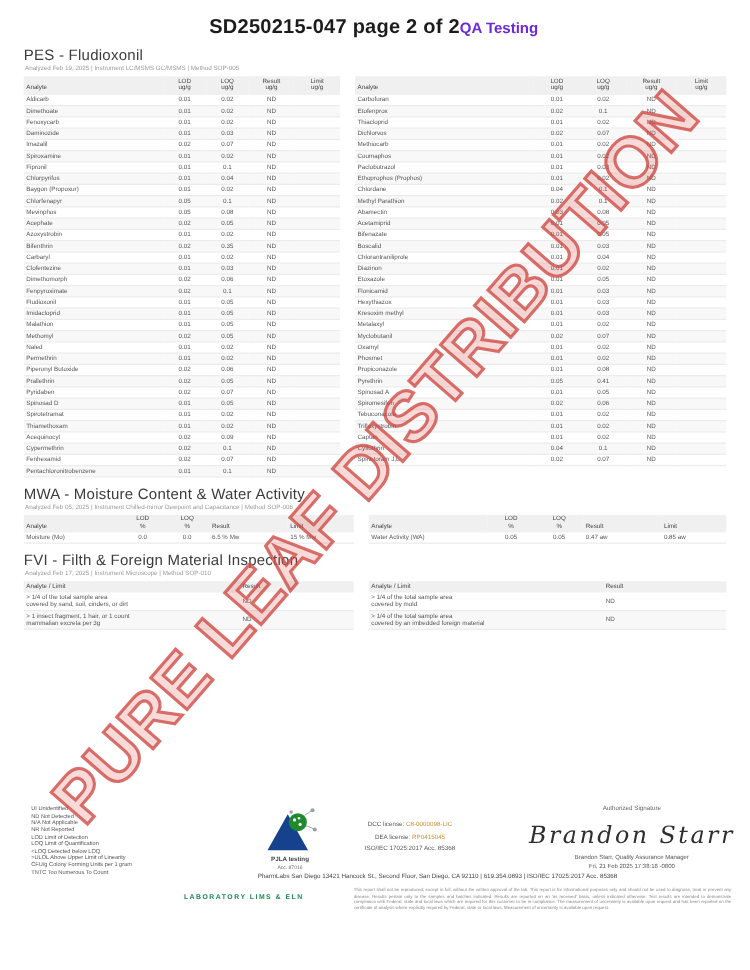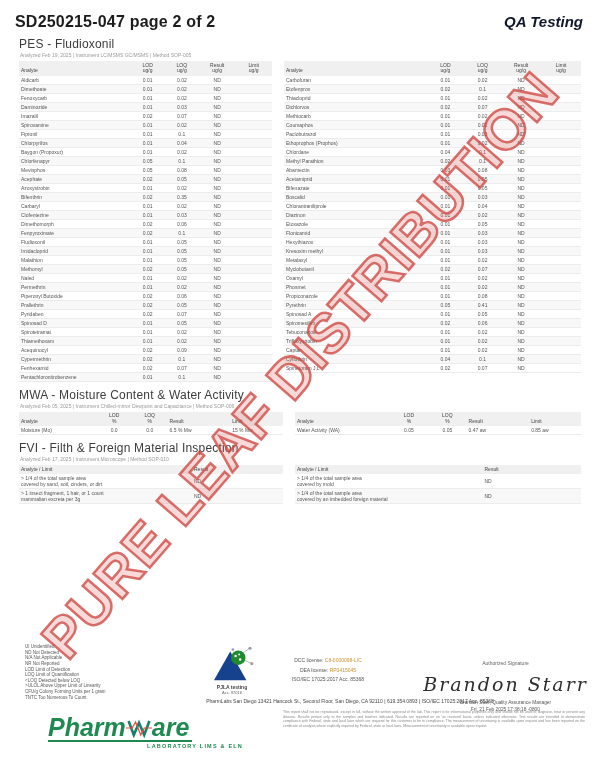--- a/index.html
+++ b/index.html
@@ -1,21 +1,21 @@
 <!DOCTYPE html>
 <html><head>
 <meta charset="utf-8">
 <style>
   html,body{margin:0;padding:0;background:#fff;}
   .page{position:relative;width:600px;height:776px;background:#fff;overflow:hidden;
         font-family:"Liberation Sans",sans-serif;color:#333;}
   
-  .hdr{display:flex;justify-content:space-between;align-items:baseline;padding:13px 17px 0 15px;}
+  .hdr{display:flex;justify-content:center;align-items:baseline;padding:13px 17px 0 15px;}
   .hdr .title{font-size:16px;font-weight:bold;color:#1c1c1c;letter-spacing:.2px;}
-  .hdr .right{font-size:15px;font-weight:bold;color:#0f172a;font-style:italic;}
+  .hdr .right{font-size:12px;font-weight:bold;color:#6d28d9;}
   
   section{margin:4px 19px 0 19px;}
   .sec-title{font-size:12px;color:#3c3c3c;margin:6px 0 1px 0;font-weight:normal;letter-spacing:.2px;}
   .sec-sub{font-size:5px;color:#999;margin:0 0 3px 1px;}
   .dual{display:flex;gap:12px;align-items:flex-start;}
   .half-l{width:46%;}
   .half-r{width:54%;}
   table{width:100%;border-collapse:collapse;table-layout:fixed;}
   th{font-size:5px;font-weight:normal;color:#444;background:#f0f0f0;padding:1.5px 2px;
      white-space:pre-line;line-height:1.15;vertical-align:bottom;}
@@ -30,21 +30,21 @@
      color:rgba(222,88,82,0.22);-webkit-text-stroke:2.5px rgba(206,72,66,0.78);
      pointer-events:none;}
   
   .footer{position:absolute;left:0;top:636px;width:600px;height:140px;font-size:5px;}
   .legend{position:absolute;left:25px;top:8px;color:#555;font-size:4.5px;line-height:1.25;}
   .pjla{position:absolute;left:203px;top:10px;width:58px;text-align:center;color:#444;}
   .pjla .cap1{font-size:5px;font-weight:bold;margin-top:1px;}
   .pjla .cap2{font-size:4px;color:#666;}
   .dcc{position:absolute;left:258px;top:20px;width:140px;text-align:center;color:#555;line-height:1.9;font-size:5px;}
   .dcc .lic{color:#c9922f;}
-  .sign{position:absolute;left:418px;top:24px;width:175px;text-align:center;color:#555;}
+  .sign{position:absolute;left:418px;top:8px;width:175px;text-align:center;color:#555;}
   .sign .auth{font-size:5px;color:#666;}
   .sign .script{font-family:"DejaVu Serif",serif;font-style:italic;font-size:19px;color:#2e2e2e;
       margin:7px 0 5px 0;letter-spacing:2px;}
   .sign .who,.sign .when{font-size:4.8px;color:#555;line-height:1.4;}
   .address{position:absolute;left:120px;top:62px;width:460px;text-align:center;font-size:5px;color:#444;}
   .pw-logo{position:absolute;left:48px;top:78px;width:195px;}
   .pw-word{font-size:25px;font-weight:bold;font-style:italic;color:#1e8a50;
       border-bottom:2px solid #1e8a50;display:inline-block;line-height:1.05;padding-right:3px;}
   .pw-word svg{vertical-align:-2px;}
   .pw-tag{font-size:5.5px;color:#1e8a50;letter-spacing:1.2px;font-weight:bold;margin-top:1px;text-align:right;}
@@ -732,25 +732,19 @@
     <div class="sign">
       <div class="auth">Authorized Signature</div>
       <div class="script">Brandon  Starr</div>
       <div class="who">Brandon Starr, Quality Assurance Manager</div>
       <div class="when">Fri, 21 Feb 2025 17:38:18 -0800</div>
     </div>
 
     <div class="address">PharmLabs San Diego 13421 Hancock St., Second Floor, San Diego, CA 92110 | 619.354.0893 | ISO/IEC 17025:2017 Acc. 85368</div>
 
     <div class="pw-logo">
-      <span class="pw-word">
-        <span>Pharm</span><span><svg width="26" height="20" viewBox="0 0 30 22">
-          <path d="M3 3 L9 19 L15 5 L21 19 L27 3" stroke="#17806a" stroke-width="3" fill="none"></path>
-          <path d="M0 11 H7 L11 4 L17 19 L21 11 H30" stroke="#e74c3c" stroke-width="1.4" fill="none"></path>
-        </svg></span><span>are</span>
-      </span>
       <div class="pw-tag">LABORATORY LIMS &amp; ELN</div>
     </div>
 
     <div class="disclaimer">This report shall not be reproduced, except in full, without the written approval of the lab. This report is for informational purposes only and should not be used to diagnose, treat or prevent any disease. Results pertain only to the samples and batches indicated. Results are reported on an 'as received' basis, unless indicated otherwise. Test results are intended to demonstrate compliance with Federal, state and local laws which are required for this customer to be in compliance. The measurement of uncertainty is available upon request and has been reported on the certificate of analysis where explicitly required by Federal, state or local laws. Measurement of uncertainty is available upon request.</div>
   </div>
 
 </div>
 
 </body></html>

